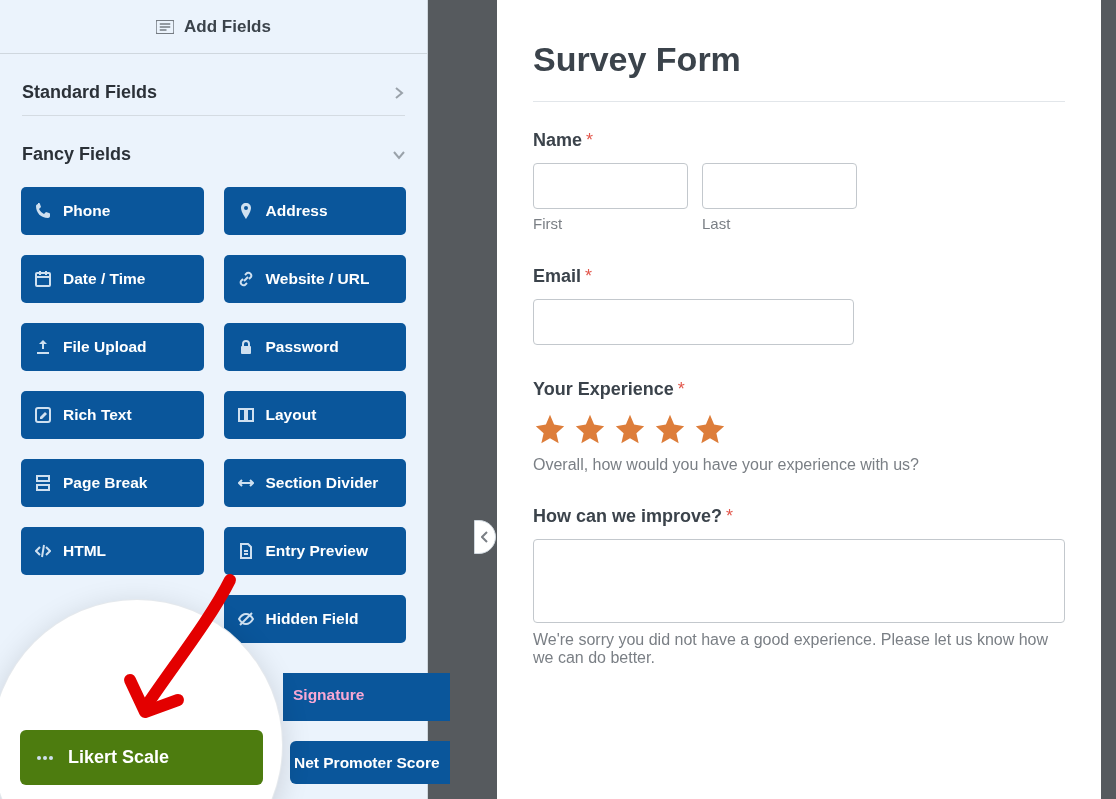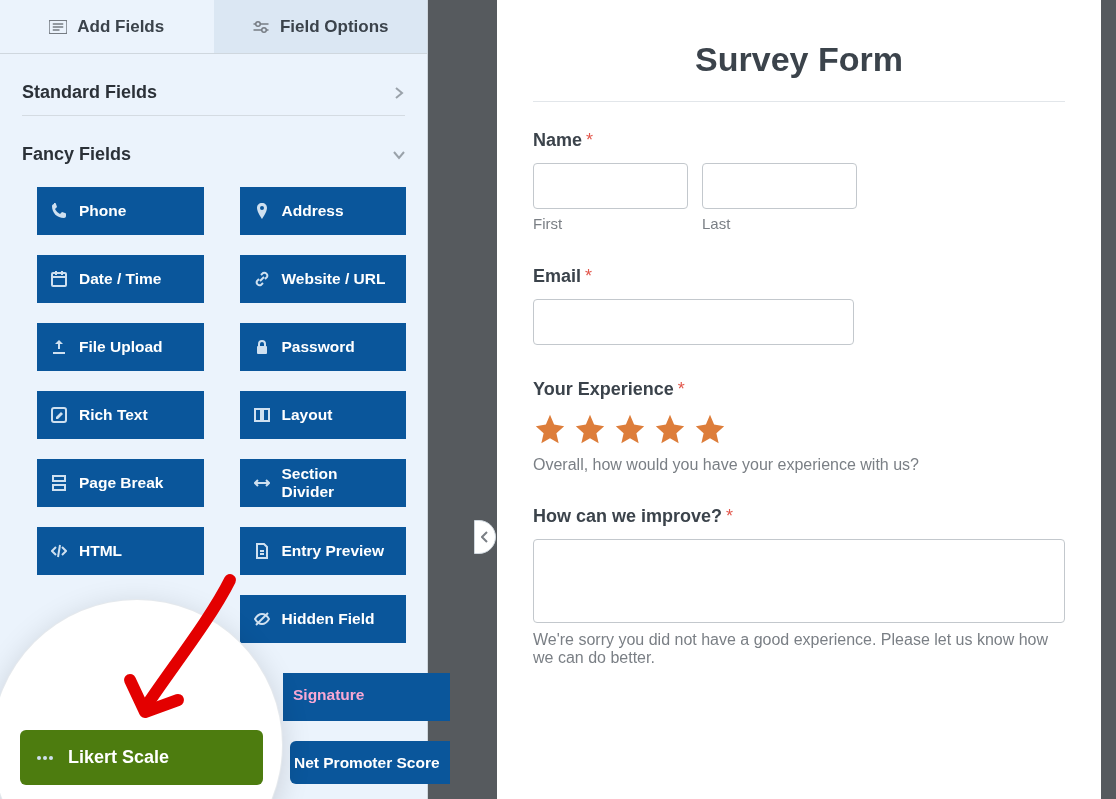--- a/index.html
+++ b/index.html
@@ -59,48 +59,46 @@
     display: grid;
     grid-template-columns: 1fr 1fr;
     gap: 20px;
     padding: 6px 0 0 0;
     margin: 0 -1px;
   }
   .field-grid-wrap { padding: 0 22px; }
   .field-btn {
     background: #0a569b;
     color: #fff;
-    border-radius: 0;
+    border-radius: 5px;
     height: 48px;
     display: flex;
     align-items: center;
     gap: 12px;
     padding: 0 14px;
     font-size: 15.5px;
     font-weight: 600;
     cursor: pointer;
-    margin-left: 16px;
   }
   .field-btn svg { width: 16px; height: 16px; fill: #cfe0f0; flex-shrink: 0; }
   .right-panel {
     position: absolute;
     left: 497px;
     top: 0;
     width: 604px;
     height: 799px;
     background: #fff;
     padding: 40px 36px 20px 36px;
     overflow: hidden;
   }
   .form-title {
     font-size: 34px;
     font-weight: 700;
     color: #3b434b;
     margin-bottom: 22px;
-    text-align: center;
   }
   .hr { border: none; border-top: 1px solid #e2e6ea; margin-bottom: 28px; }
   .field-label {
     font-size: 18px;
     font-weight: 700;
     color: #3b434b;
     margin-bottom: 12px;
   }
   .req { color: #e2574c; font-weight: 400; margin-left: 4px; }
   .name-row { display: flex; gap: 14px; margin-bottom: 6px; }
@@ -206,29 +204,20 @@
 
   <div class="tabs">
     <div class="tab active">
       <svg viewBox="0 0 24 18">
           <rect x="0" y="0" width="24" height="18" rx="2" fill="none" stroke="#767c83" stroke-width="2"></rect>
           <line x1="5" y1="5" x2="19" y2="5" stroke="#767c83" stroke-width="2"></line>
           <line x1="5" y1="9" x2="19" y2="9" stroke="#767c83" stroke-width="2"></line>
           <line x1="5" y1="13" x2="14" y2="13" stroke="#767c83" stroke-width="2"></line>
         </svg>
       <span>Add Fields</span>
-    </div>
-    <div class="tab">
-      <svg viewBox="0 0 24 18">
-          <line x1="2" y1="5" x2="22" y2="5" stroke="#767c83" stroke-width="2"></line>
-          <line x1="2" y1="13" x2="22" y2="13" stroke="#767c83" stroke-width="2"></line>
-          <circle cx="8" cy="5" r="3" fill="#dbe7f3" stroke="#767c83" stroke-width="2"></circle>
-          <circle cx="16" cy="13" r="3" fill="#dbe7f3" stroke="#767c83" stroke-width="2"></circle>
-        </svg>
-      <span>Field Options</span>
     </div>
   </div>
 
   <div class="section">
     <div class="section-header">
       <span>Standard Fields</span>
       <svg class="chev" viewBox="0 0 12 12">
           <path d="M3 1 L9 6 L3 11"></path>
         </svg>
     </div>

